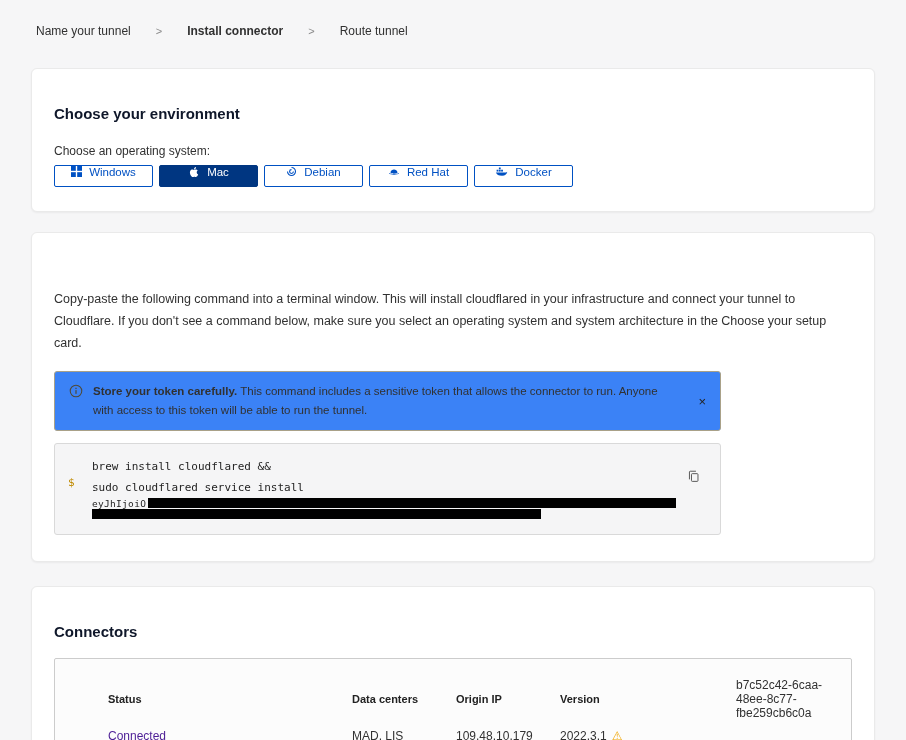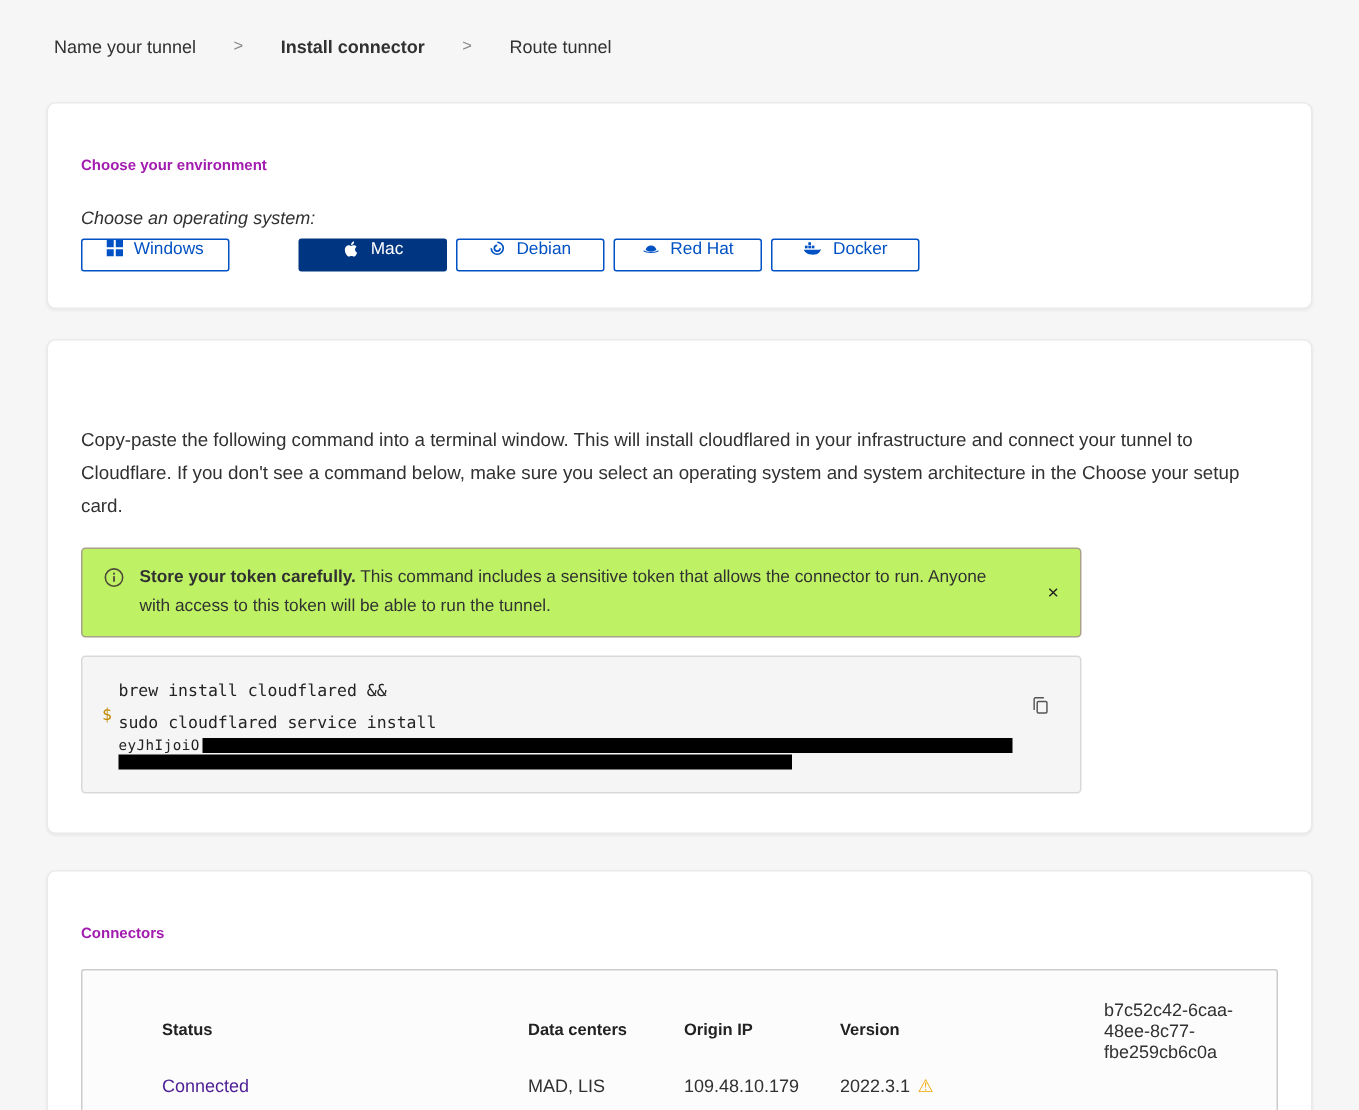--- a/index.html
+++ b/index.html
@@ -22,55 +22,55 @@
   .crumb-sep { color: #8a8a8a; font-size: 11px; }
 
   
   .card {
     background: #ffffff;
     border: 1px solid #eaeaea;
     border-radius: 6px;
     box-shadow: 0 1px 2px rgba(0,0,0,0.05);
     margin: 0 31px;
   }
-  .card-title { font-size: 10px; font-weight: bold; color: #a21caf; }
+  .card-title { font-size: 15px; font-weight: bold; color: #0f172a; }
 
   
   .card-env { margin-top: 30px; padding: 36px 22px 24px 22px; }
-  .os-label { margin-top: 22px; font-size: 12px; font-style: italic; }
+  .os-label { margin-top: 22px; font-size: 12px; }
   .os-row { margin-top: 7px; display: flex; gap: 6px; }
   .os-btn {
     min-width: 99px; height: 22px;
     display: inline-flex; align-items: flex-start; justify-content: center; gap: 7px;
     background: #ffffff;
     border: 1px solid #0051c3;
     border-radius: 2px;
     color: #0051c3;
     font-size: 11.5px;
     font-family: "Liberation Sans", sans-serif;
     cursor: pointer;
     padding: 0 10px;
   }
-  .os-btn.selected { background: #003681; border-color: #003681; color: #ffffff; margin-left: 40px; }
+  .os-btn.selected { background: #003681; border-color: #003681; color: #ffffff; }
   .os-btn svg { display: block; }
 
   
   .card-install { margin-top: 20px; padding: 36px 22px 26px 22px; }
   .install-desc {
     margin-top: 20px;
     font-size: 12.5px;
     line-height: 1.75;
     max-width: 797px;
     color: #313131;
   }
   .warning-box {
     margin-top: 16px;
     width: 667px;
     border: 1px solid #a9a188;
-    background: #bef264;
+    background: #3b82f6;
     border-radius: 3px;
     padding: 10px 40px 10px 14px;
     display: flex; gap: 10px;
     position: relative;
     font-size: 11.5px;
     line-height: 1.65;
   }
   .warning-box .info-ic { flex: 0 0 auto; margin-top: 2px; }
   .warning-close {
     position: absolute; right: 14px; top: 50%;
@@ -88,21 +88,21 @@
     padding: 12px 44px 14px 14px;
     position: relative;
     font-family: "DejaVu Sans Mono", monospace;
     font-size: 11px;
     color: #232323;
   }
   .code-prompt {
     position: absolute; left: 13px; top: 32px;
     color: #c08a00; font-size: 11px;
   }
-  .code-lines { margin-left: 10px; }
+  .code-lines { margin-left: 23px; }
   .code-line { line-height: 21px; white-space: pre; }
   .token-line { display: flex; height: 11px; }
   .token-text { font-size: 9.5px; letter-spacing: 0.3px; }
   .redact { display: inline-block; height: 10px; background: #000; }
   .redact.r1 { width: 540px; margin-left: 2px; }
   .redact.r2 { width: 449px; }
   .copy-btn {
     position: absolute; right: 20px; top: 26px;
     background: none; border: none; cursor: pointer; padding: 0;
   }

